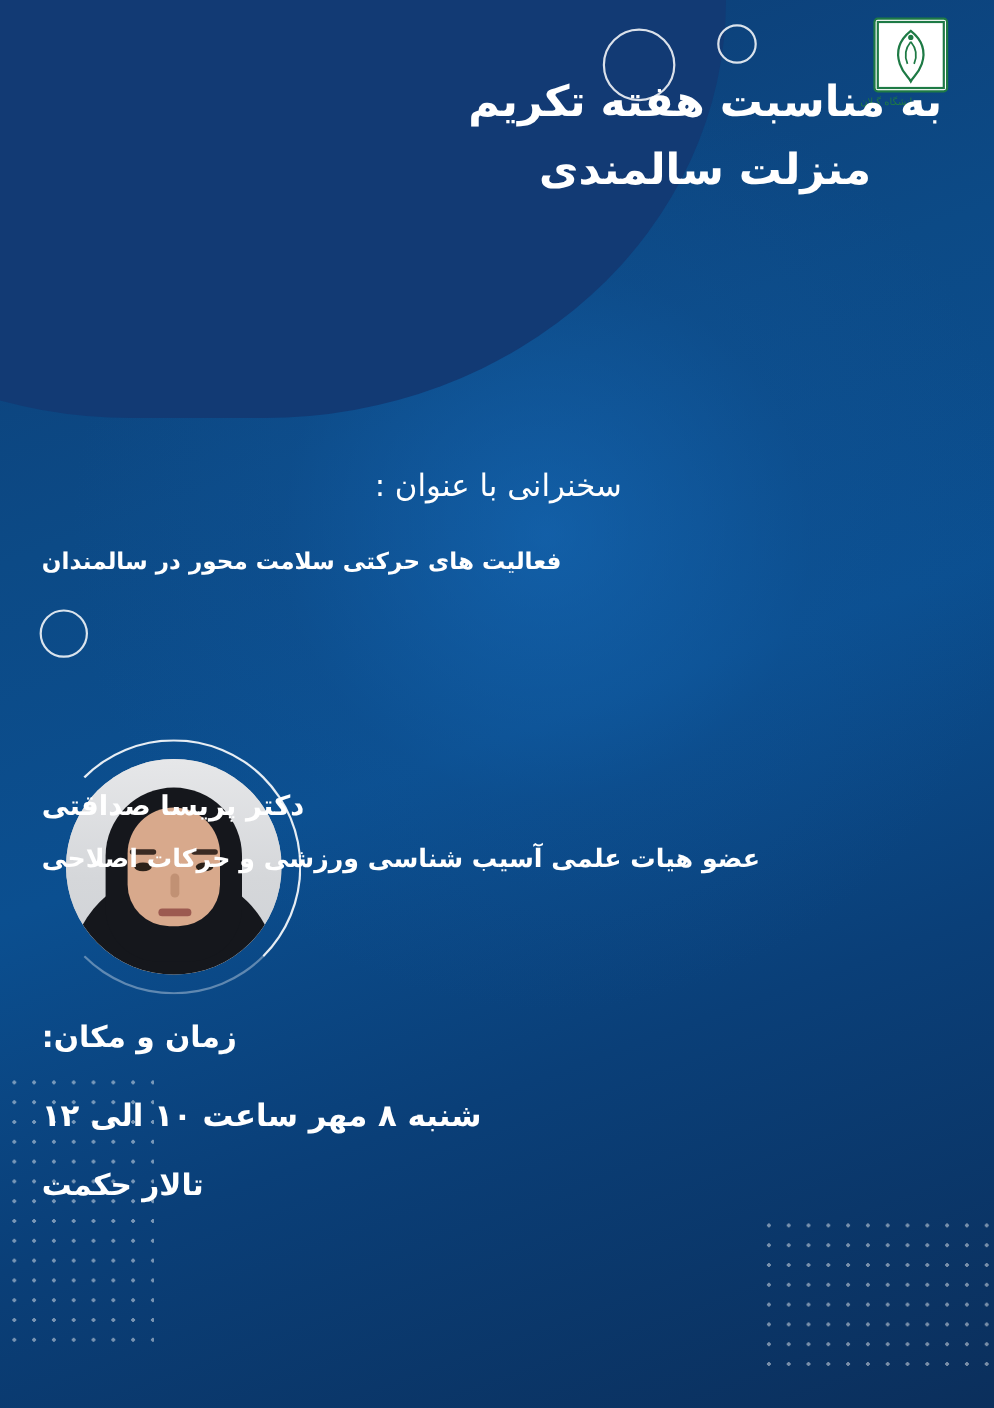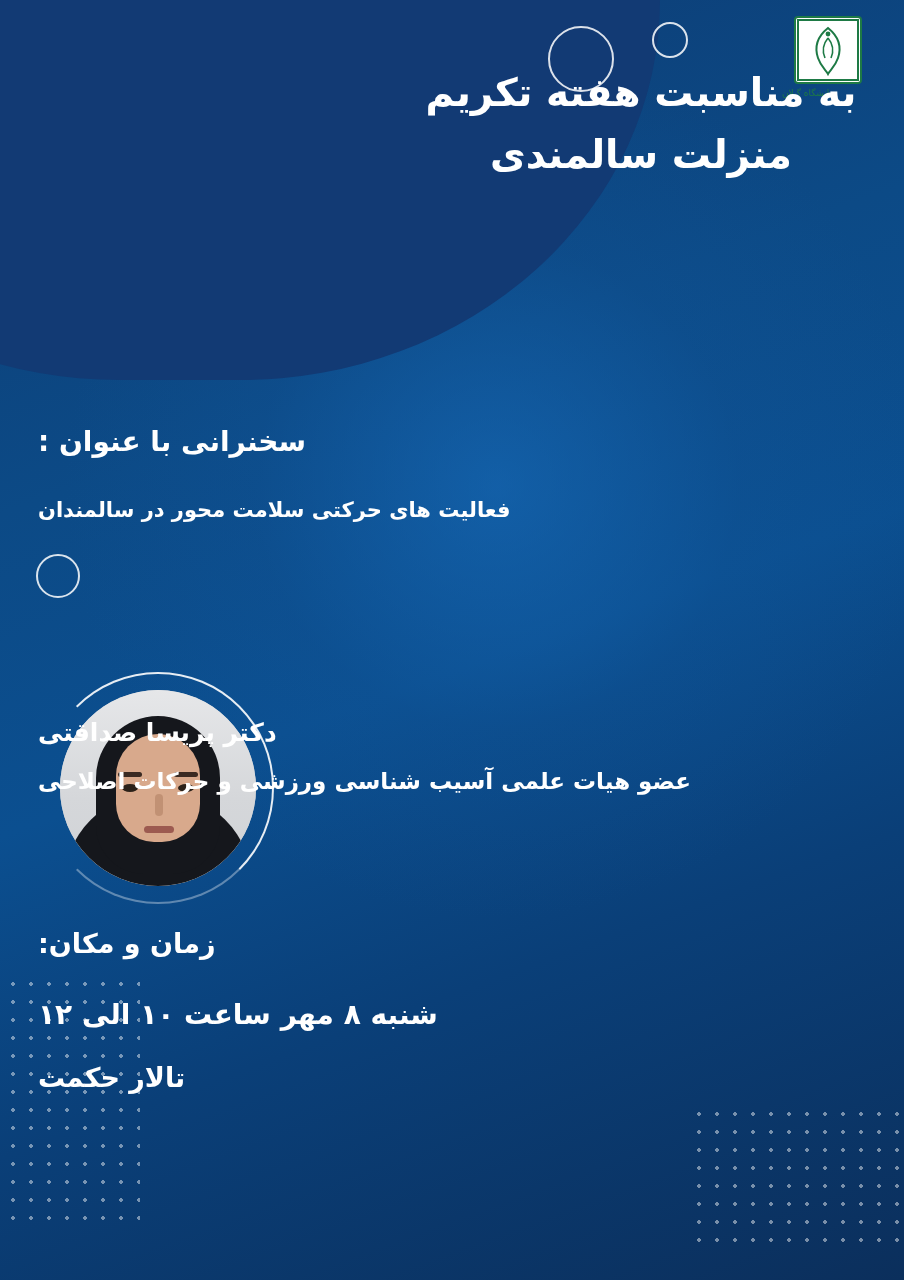--- a/index.html
+++ b/index.html
@@ -107,24 +107,24 @@
     color: #ffffff;
     direction: rtl;
   }
 
   
   .lecture-label {
     position: absolute;
     right: 36px;
     top: 425px;
     width: 830px;
-    text-align: left;
+    text-align: center;
     padding-left: 24px;
     font-size: 28px;
-    font-weight: bold;
+    font-weight: normal;
     direction: rtl;
   }
   .lecture-title {
     position: absolute;
     right: 36px;
     top: 498px;
     width: 830px;
     text-align: left;
     padding-left: 280px;
     font-size: 21px;

